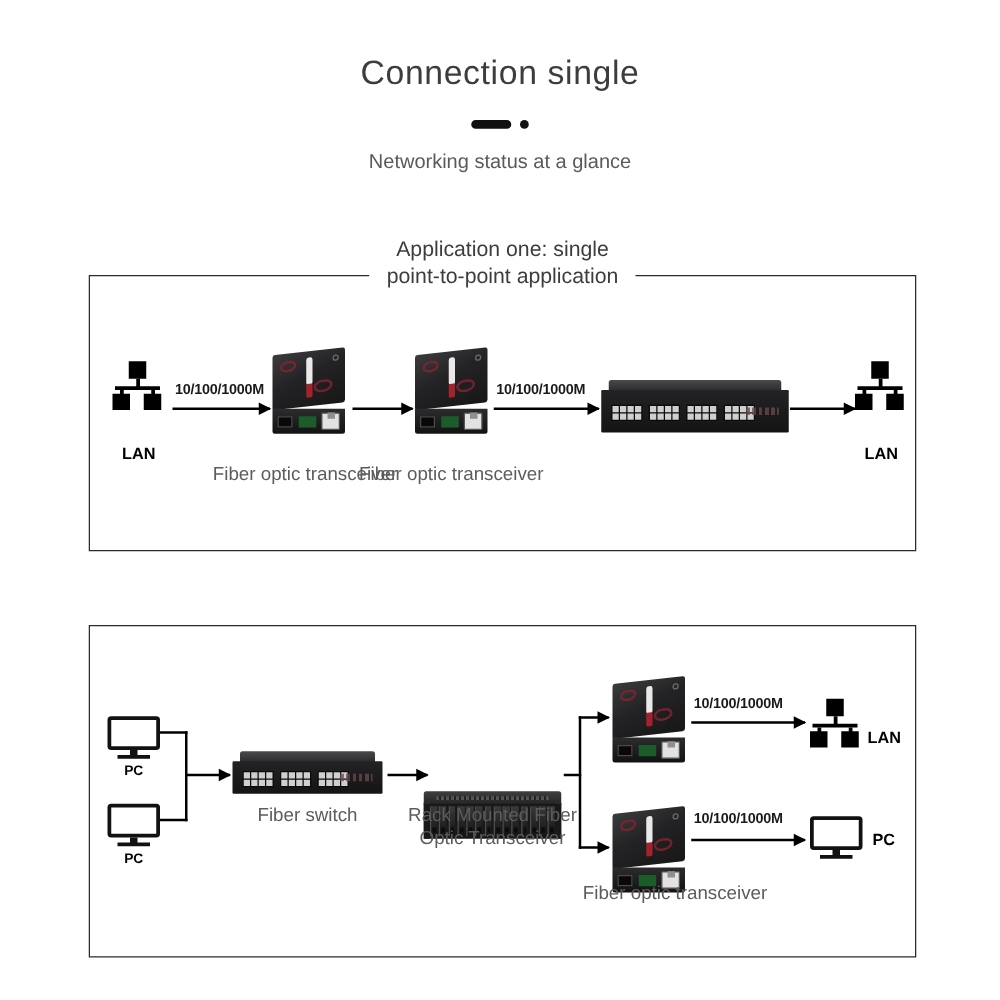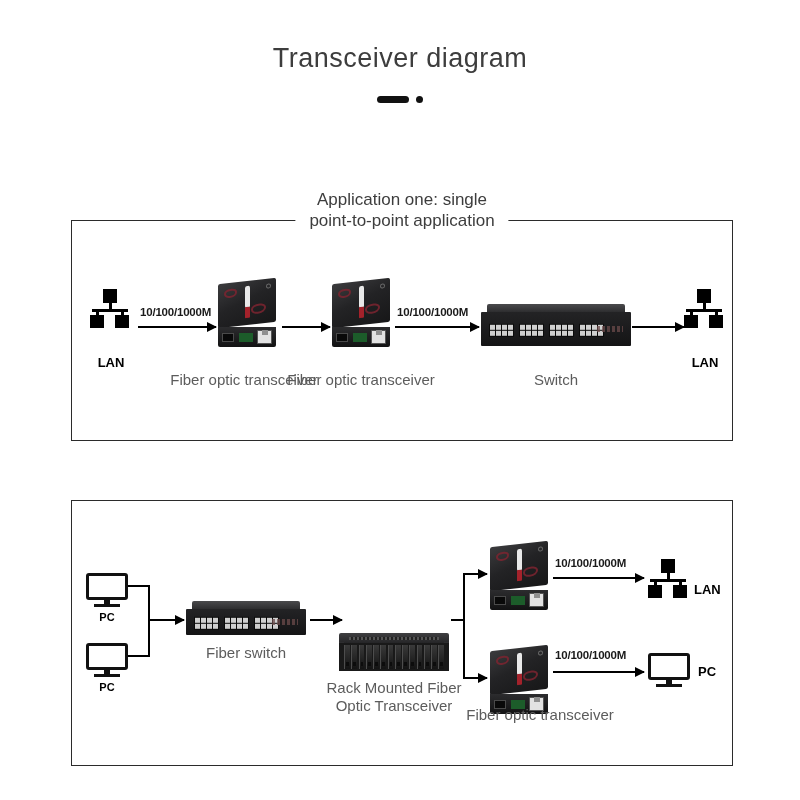--- a/index.html
+++ b/index.html
@@ -262,25 +262,26 @@
   .chassis .ear-l, .chassis .ear-r {
     position: absolute; top: 9px; bottom: 0; width: 5px; background: #2e2e30;
   }
   .chassis .ear-l { left: 0; }
   .chassis .ear-r { right: 0; }
 </style>
 </head>
 <body>
 
 <div id="header">
-  <div id="page-title">Transceiver diagram</div>
+  <div id="page-title">Connection single</div>
   <div id="title-ornament">
     <span class="dash"></span>
     <span class="dot"></span>
   </div>
+  <div id="subtitle">Networking status at a glance</div>
 </div>
 
 <div class="panel" id="panel-one">
   <div class="panel-heading">Application one: single
 point-to-point application</div>
 
   <div class="node" style="left:18px; top:68px;">
     <div class="lan-icon">
       <span class="top-box"></span>
       <span class="stem"></span>
@@ -378,21 +379,20 @@
             <i></i>
             <i></i>
             <i></i>
             <i></i>
             <i></i>
           </span>
       </div>
       <span class="brand"></span>
     </div>
   </div>
-  <div class="caption" style="left:404px; top:150px; width:160px;">Switch</div>
 
   <div class="arrow" style="left:560px; top:105px; width:52px;"></div>
 
   <div class="node" style="left:612px; top:68px;">
     <div class="lan-icon">
       <span class="top-box"></span>
       <span class="stem"></span>
       <span class="bus"></span>
       <span class="leg-l"></span>
       <span class="leg-r"></span>
@@ -484,21 +484,21 @@
         <i></i>
         <i></i>
         <i></i>
         <i></i>
         <i></i>
         <i></i>
         <i></i>
         <i></i>
     </div>
   </div>
-  <div class="caption" style="left:232px; top:143px; width:180px; text-align:center;margin-top:35px;">Rack Mounted Fiber
+  <div class="caption" style="left:232px; top:143px; width:180px; text-align:center;">Rack Mounted Fiber
 Optic Transceiver</div>
 
   <div class="hline" style="left:379px; top:118px; width:14px;"></div>
   <div class="vline" style="left:391px; top:72px; height:106px;"></div>
   <div class="arrow" style="left:391px; top:72px;  width:24px;"></div>
   <div class="arrow" style="left:391px; top:176px; width:24px;"></div>
 
   <div class="node" style="left:414px; top:43px;">
     <div class="converter">
       <div class="top">

